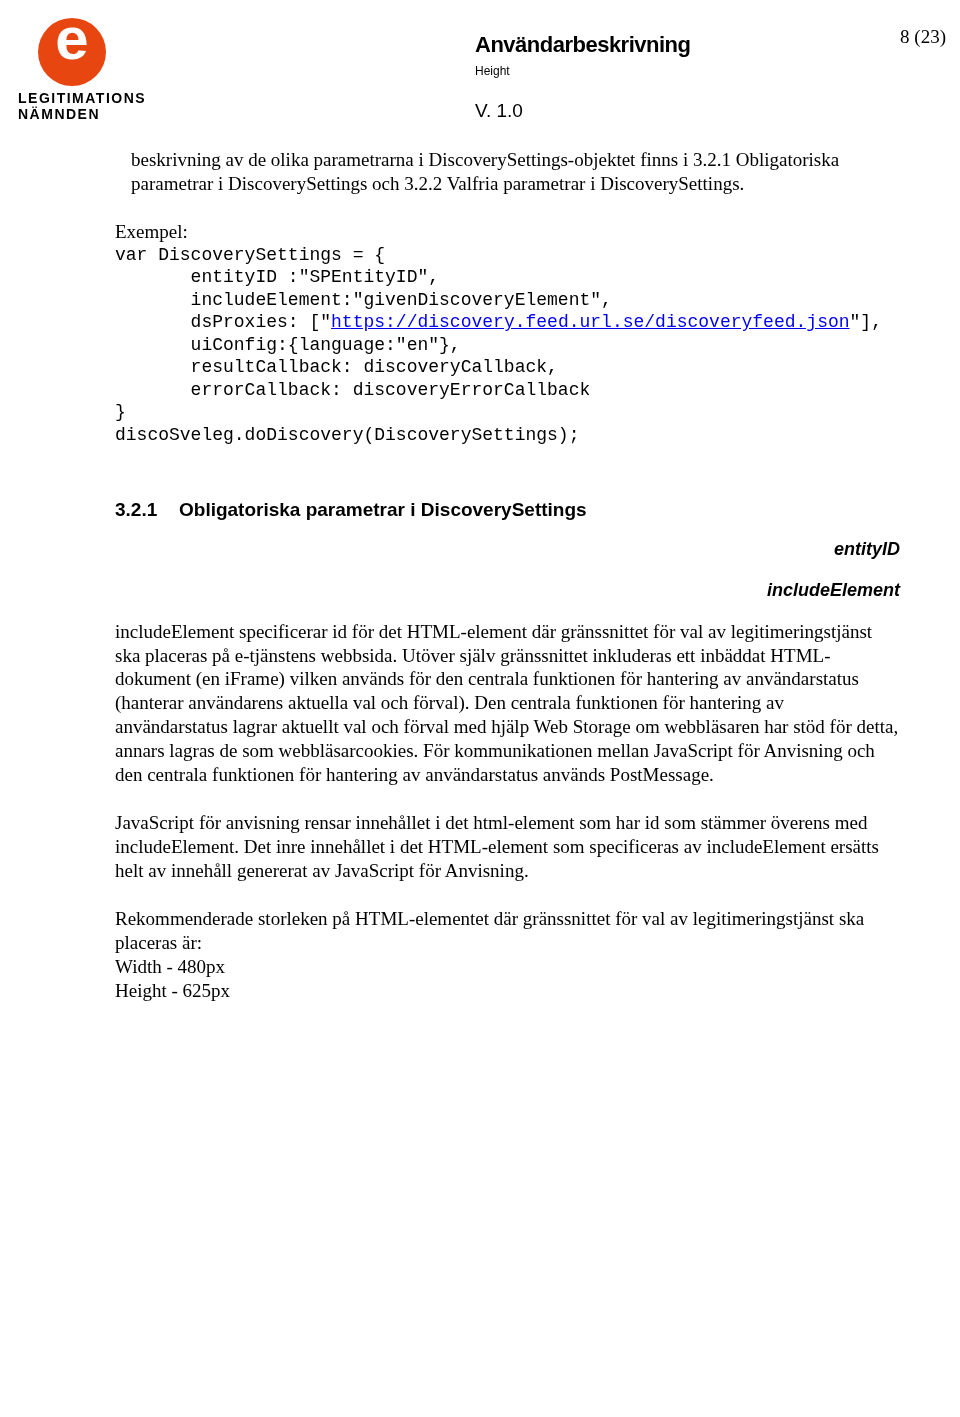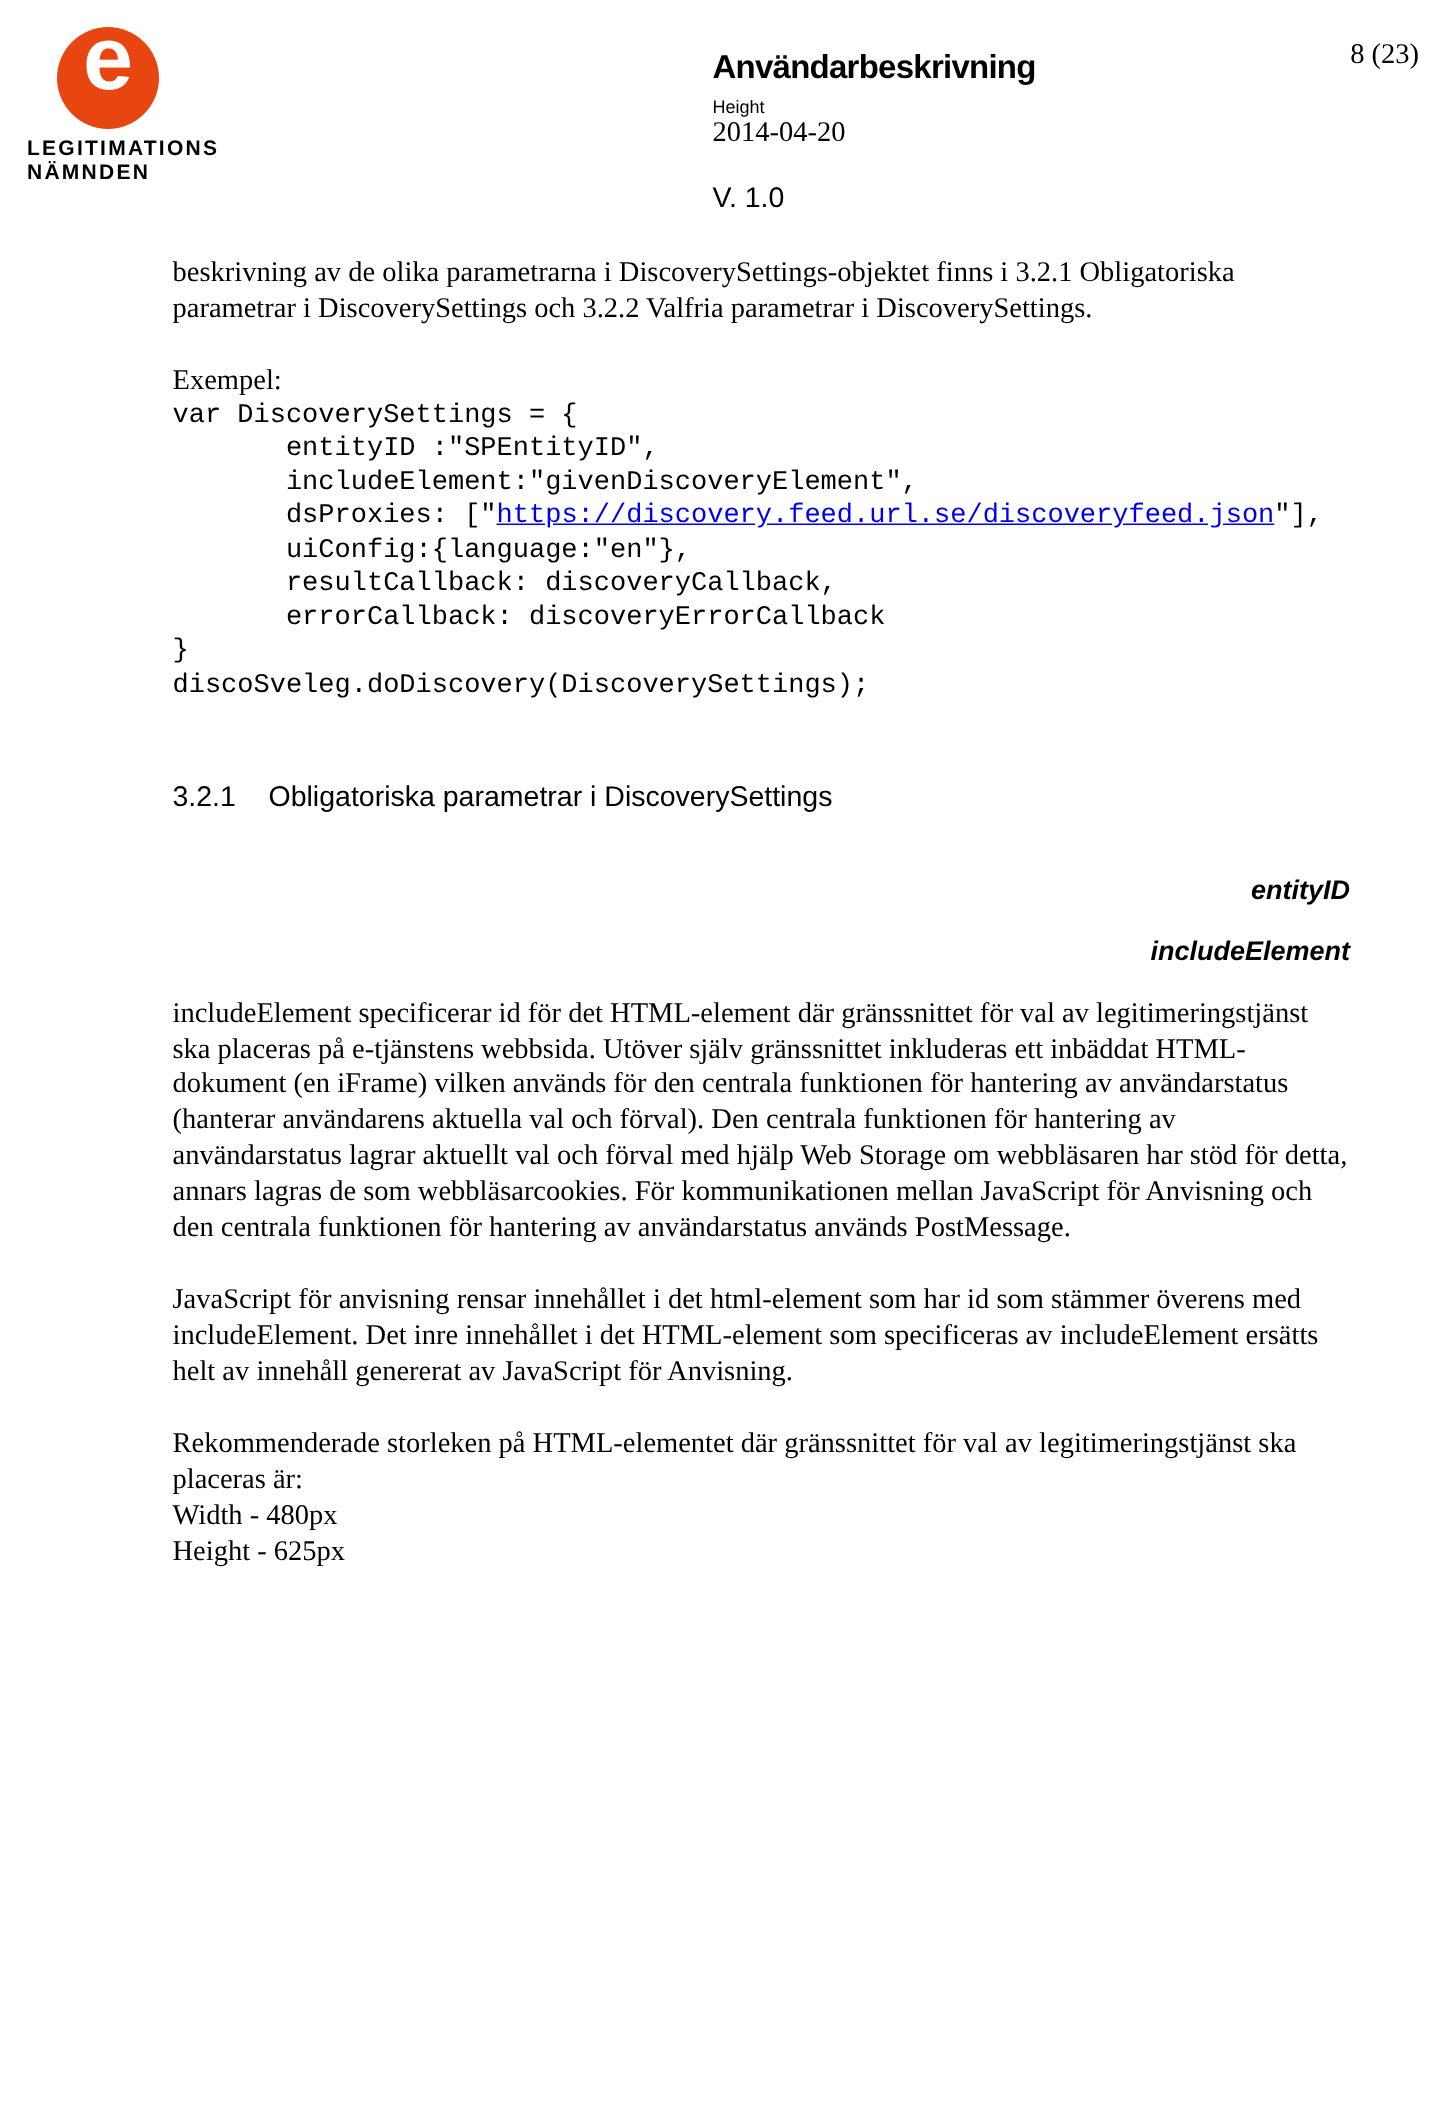--- a/index.html
+++ b/index.html
@@ -84,38 +84,38 @@
     right: 14px;
     top: 26px;
     font-family: "Times New Roman", serif;
     font-size: 19px;
   }
   .body-text {
     margin-top: 26px;
     line-height: 1.26;
   }
   .para {
-    margin: 0 0 24px 0;
+    margin: 0 0 24px 16px;
   }
   .code-block {
     font-family: "Courier New", monospace;
     font-size: 18px;
     white-space: pre;
     line-height: 1.25;
     margin-bottom: 52px;
   }
   .code-link {
     color: #0000EE;
     text-decoration: underline;
   }
   .h3 {
     font-family: Arial, sans-serif;
-    font-weight: normal;
+    font-weight: bold;
     font-size: 19px;
-    margin: 0 0 38px 0;
+    margin: 0 0 16px 0;
   }
   .h3 .num {
     display: inline-block;
     width: 64px;
   }
   .subhead {
     font-family: Arial, sans-serif;
     font-weight: bold;
     font-style: italic;
     font-size: 18px;
@@ -142,21 +142,20 @@
       <span>LEGITIMATIONS</span><br>
       <span>NÄMNDEN</span>
     </div>
   </div>
 
   <div class="page-num">8 (23)</div>
 
   <div class="header-center">
     <div class="doc-type">Användarbeskrivning</div>
     <div class="datum-label">Height</div>
-    <div class="datum-val">2014-04-20</div>
     <div class="version">V. 1.0</div>
   </div>
 
   <div class="body-text">
 
     <p class="para">beskrivning av de olika parametrarna i DiscoverySettings-objektet finns i 3.2.1 Obligatoriska parametrar i DiscoverySettings och 3.2.2 Valfria parametrar i DiscoverySettings.</p>
 
     <div>
       <div>Exempel:</div>
       <div class="code-block"><span>var DiscoverySettings = {</span>

